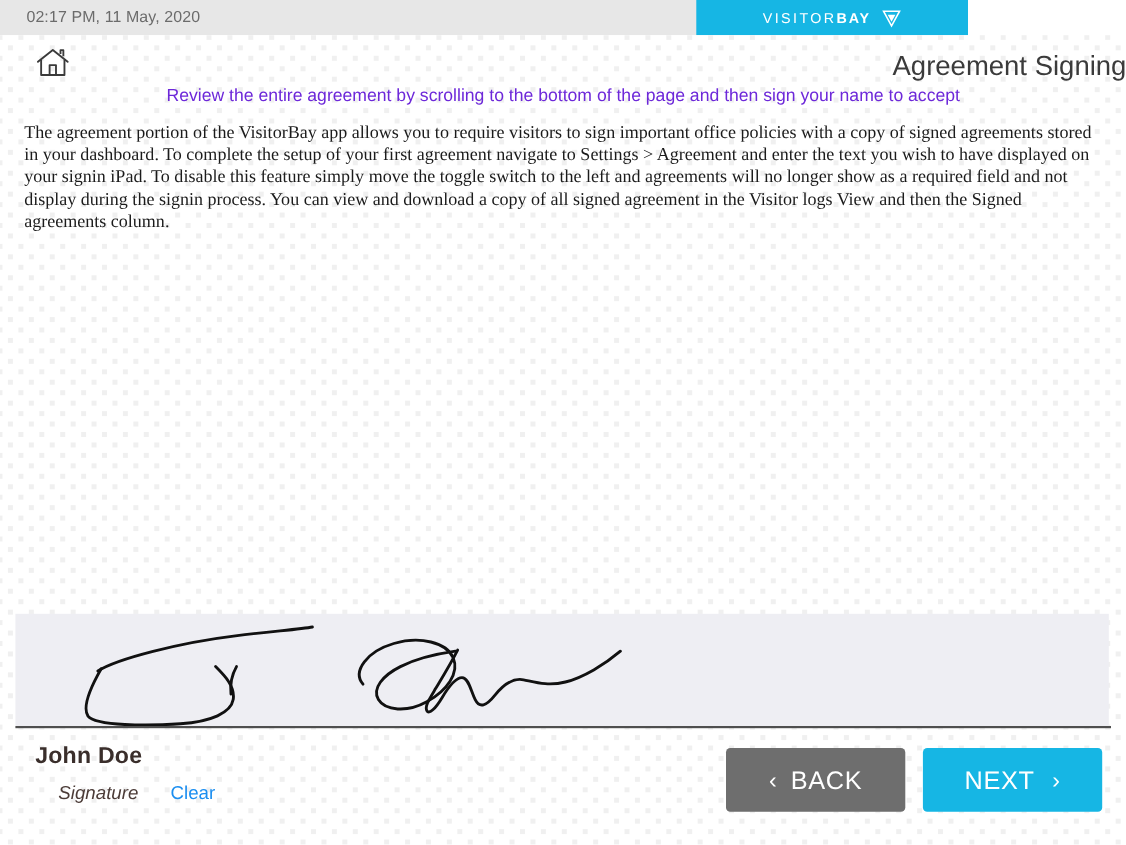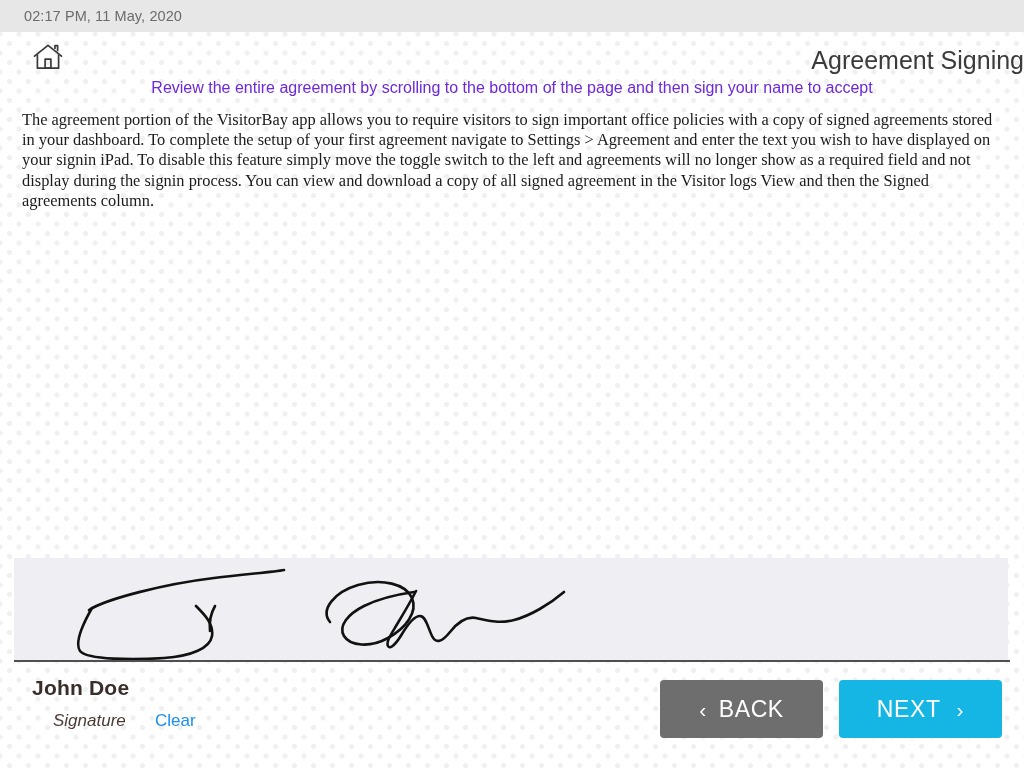--- a/index.html
+++ b/index.html
@@ -18,21 +18,21 @@
     position: relative;
     width: 1024px;
     height: 768px;
     box-sizing: border-box;
   }
 
   
   .statusbar {
     position: absolute;
     top: 0; left: 0;
-    width: 1024px;
+    width: 880px;
     height: 32px;
     background: #e7e7e7;
     display: flex;
     align-items: center;
   }
   .statusbar-time {
     margin-left: 24px;
     font-size: 14.5px;
     color: #6b6b6b;
     letter-spacing: 0.1px;
@@ -215,20 +215,29 @@
   .btn-back .chev { margin-right: 12px; }
   .btn-next .chev { margin-left: 16px; }
 </style>
 </head>
 <body>
 
 <div class="app">
 
   <div class="statusbar">
     <div class="statusbar-time">02:17 PM, 11 May, 2020</div>
+    <div class="brand">
+      <span class="brand-text"><span>VISITOR</span><b>BAY</b></span>
+      <span class="brand-mark">
+        <svg width="19" height="19" viewBox="0 0 19 19">
+          <path d="M2.2 3.2 L16.8 3.2 L9.5 16.6 Z" fill="none" stroke="#ffffff" stroke-width="1.4"></path>
+          <path d="M6.0 6.3 L13.0 6.3 L9.5 12.8 Z" fill="#ffffff"></path>
+        </svg>
+      </span>
+    </div>
   </div>
 
   <div class="content"></div>
 
   <div class="home-btn">
     <span>
       <svg width="32" height="28" viewBox="0 0 32 28">
         <path d="M2.5 13.2 L16 2.4 L29.5 13.2" fill="none" stroke="#3a3a3a" stroke-width="1.7" stroke-linecap="round" stroke-linejoin="round"></path>
         <path d="M5.4 11.5 L5.4 25.2 L26.6 25.2 L26.6 11.5" fill="none" stroke="#3a3a3a" stroke-width="1.7" stroke-linejoin="round"></path>
         <path d="M23.0 6.0 L23.0 2.6 L25.6 2.6 L25.6 8.2" fill="none" stroke="#3a3a3a" stroke-width="1.7" stroke-linejoin="round"></path>

